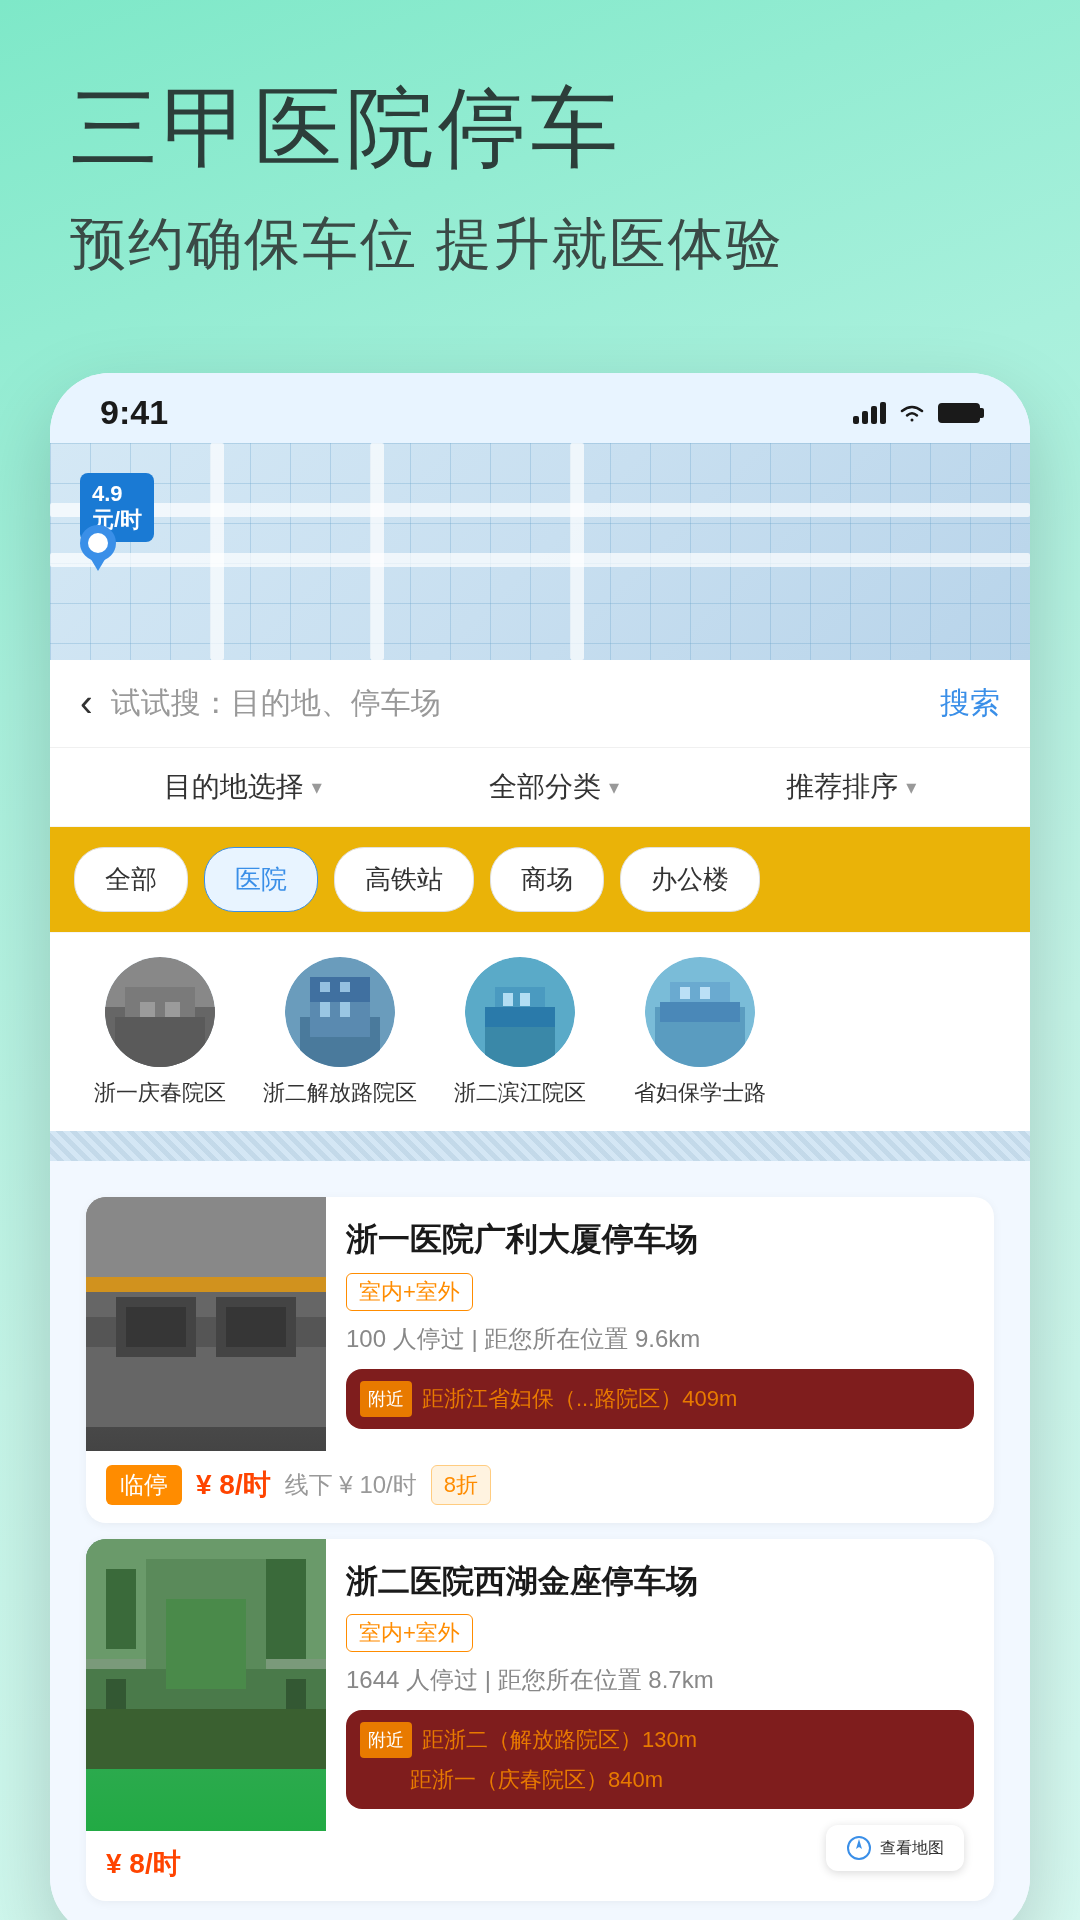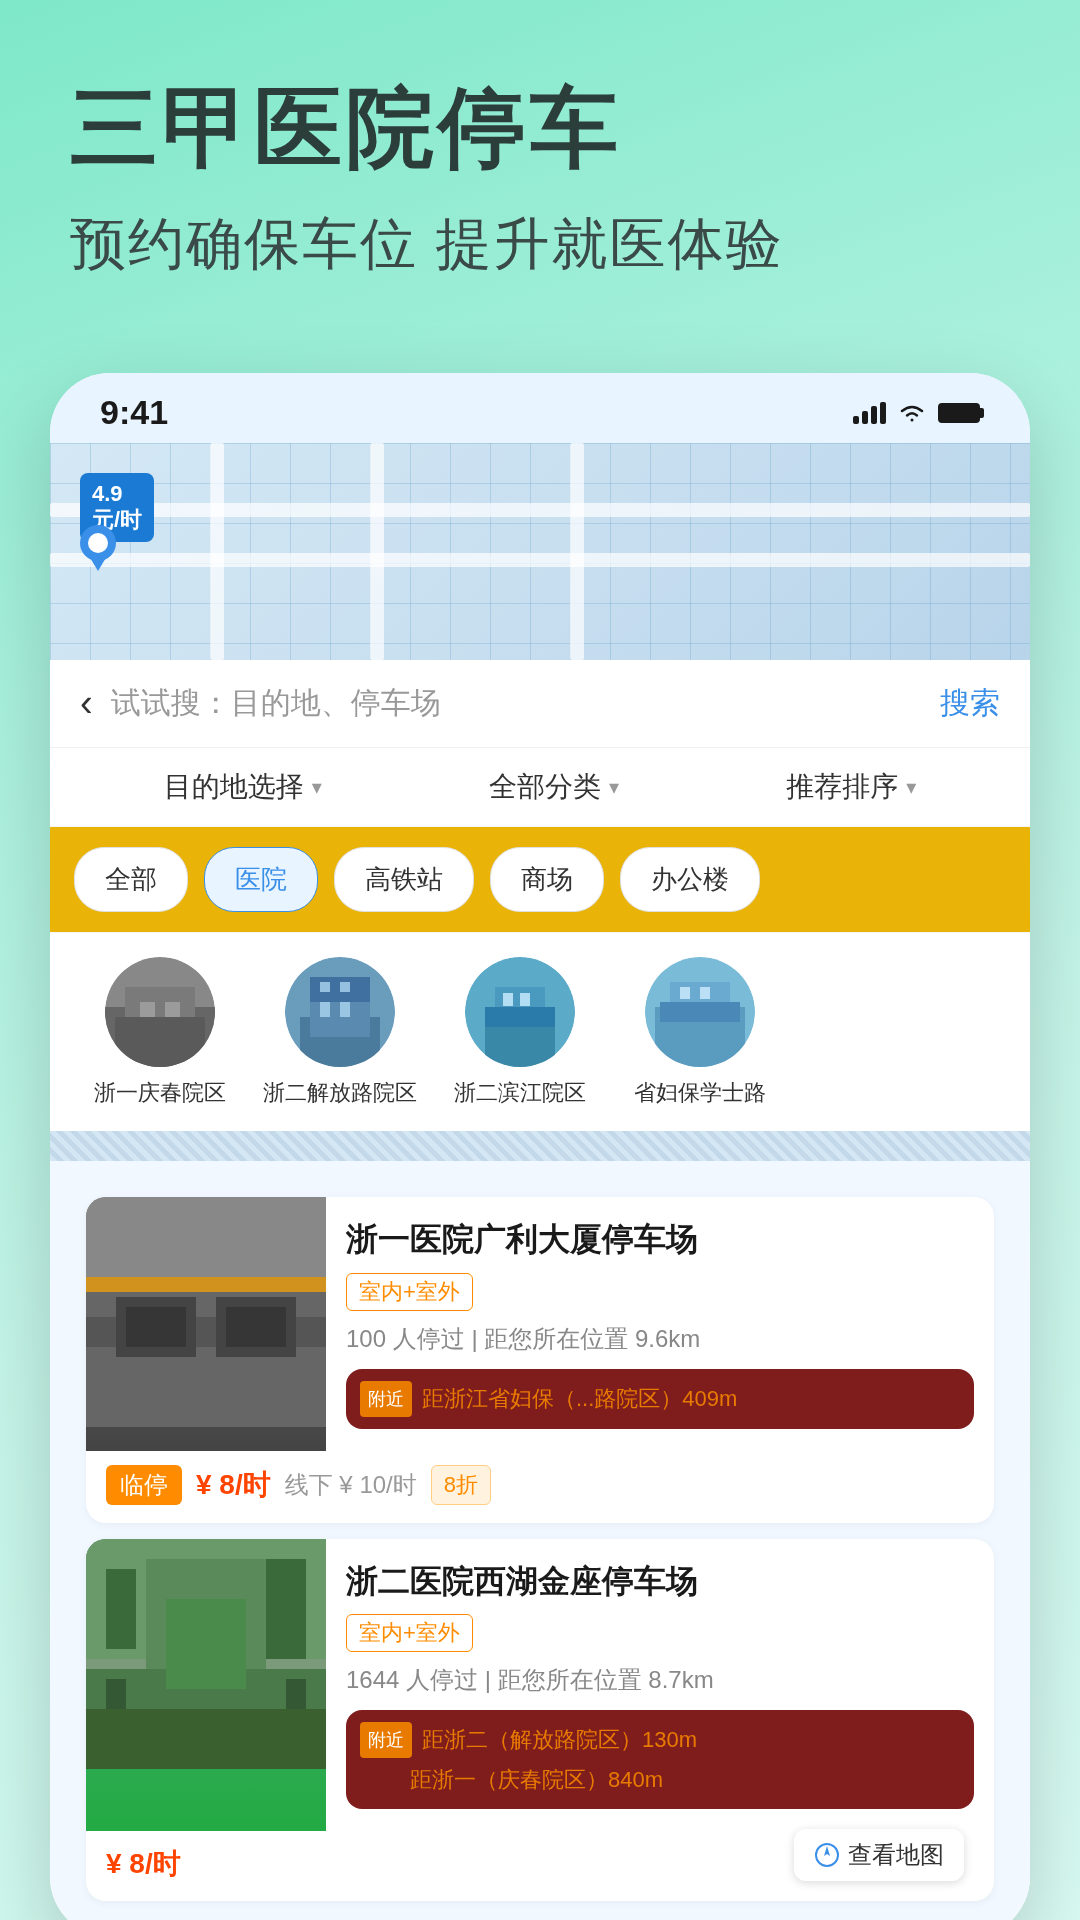--- a/index.html
+++ b/index.html
@@ -11,21 +11,21 @@
       font-family: -apple-system, 'PingFang SC', 'Microsoft YaHei', sans-serif;
       overflow-x: hidden;
     }
 
     
     .hero {
       padding: 80px 70px 60px 70px;
     }
     .hero-title {
       font-size: 88px;
-      font-weight: 700;
+      font-weight: 400;
       color: #2c3e3a;
       line-height: 1.1;
       letter-spacing: 4px;
       margin-bottom: 30px;
     }
     .hero-subtitle {
       font-size: 56px;
       color: #3a4a46;
       font-weight: 400;
       letter-spacing: 2px;
@@ -384,28 +384,28 @@
       border: 1px solid #ffcc80;
       border-radius: 6px;
       padding: 4px 12px;
       font-size: 22px;
     }
 
     
     .map-view-btn {
       position: absolute;
       right: 30px;
-      bottom: 20px;
+      bottom: 30px;
       background: #fff;
       border-radius: 12px;
       padding: 10px 20px;
       display: flex;
       align-items: center;
       gap: 8px;
-      font-size: 24px;
+      font-size: 16px;
       color: #333;
       box-shadow: 0 2px 10px rgba(0,0,0,0.15);
       cursor: pointer;
     }
   </style>
 </head>
 <body>
 
 <div class="hero">
   <div class="hero-title">三甲医院停车</div>

